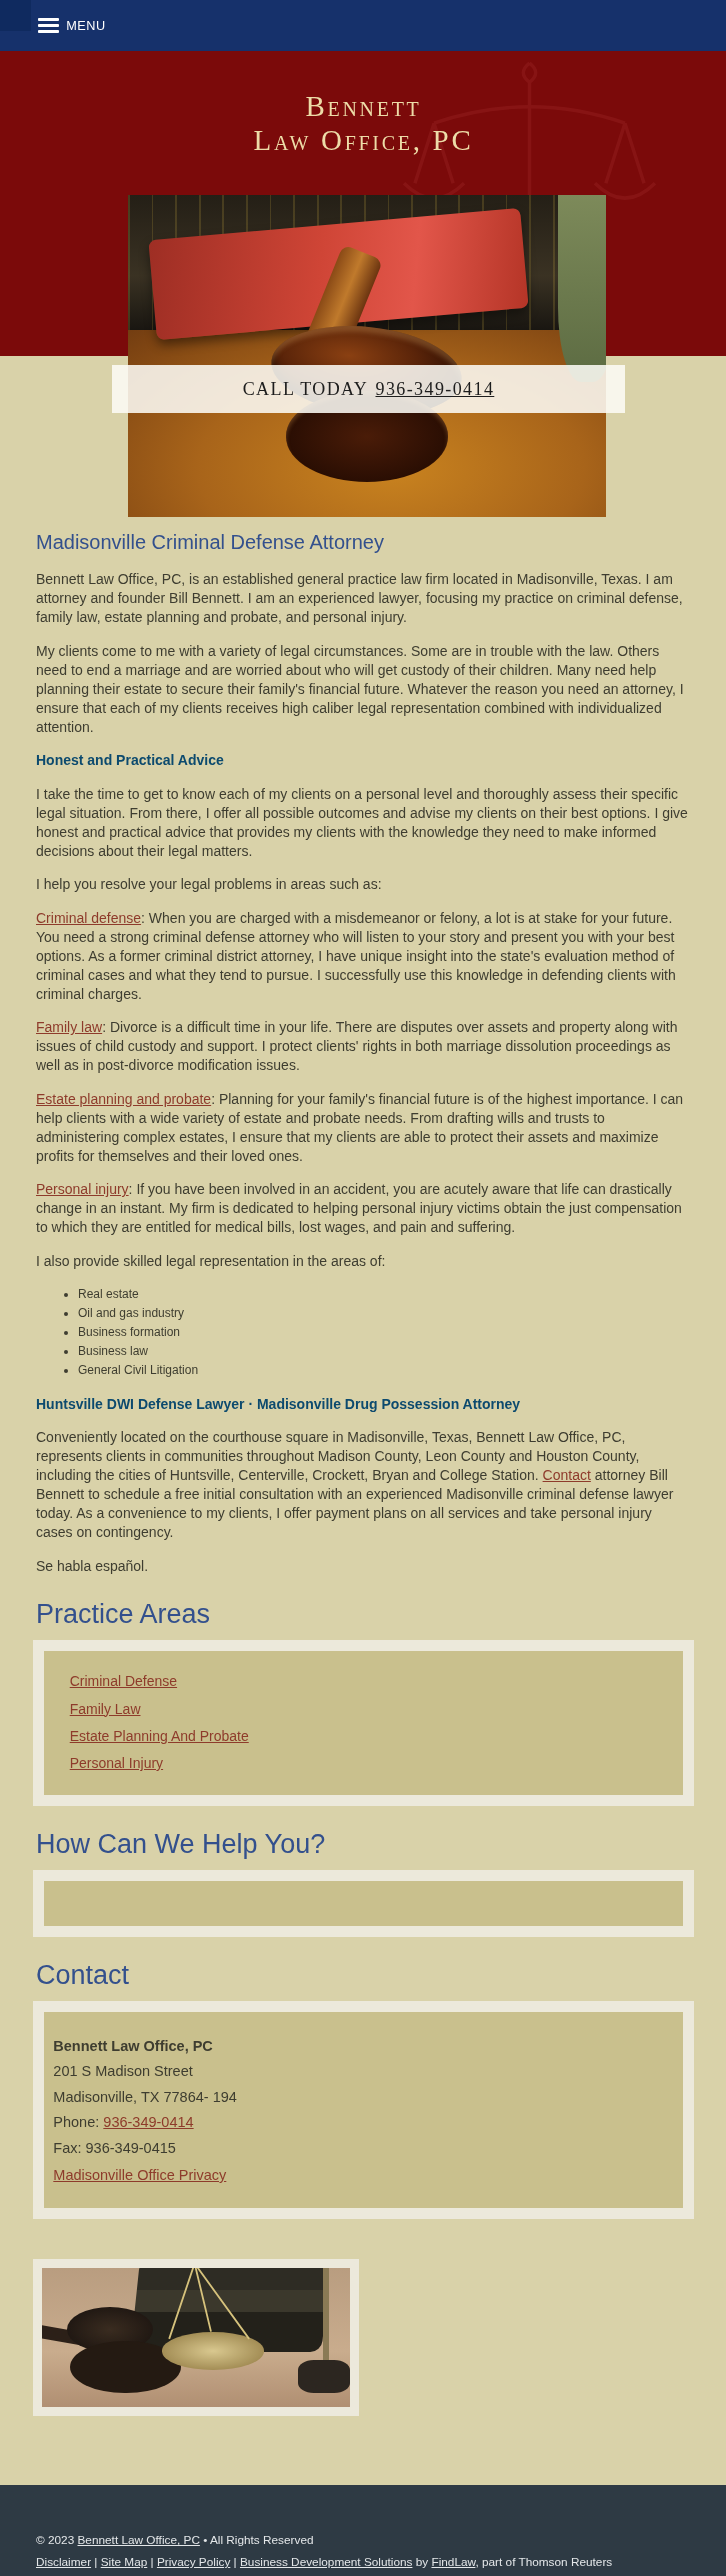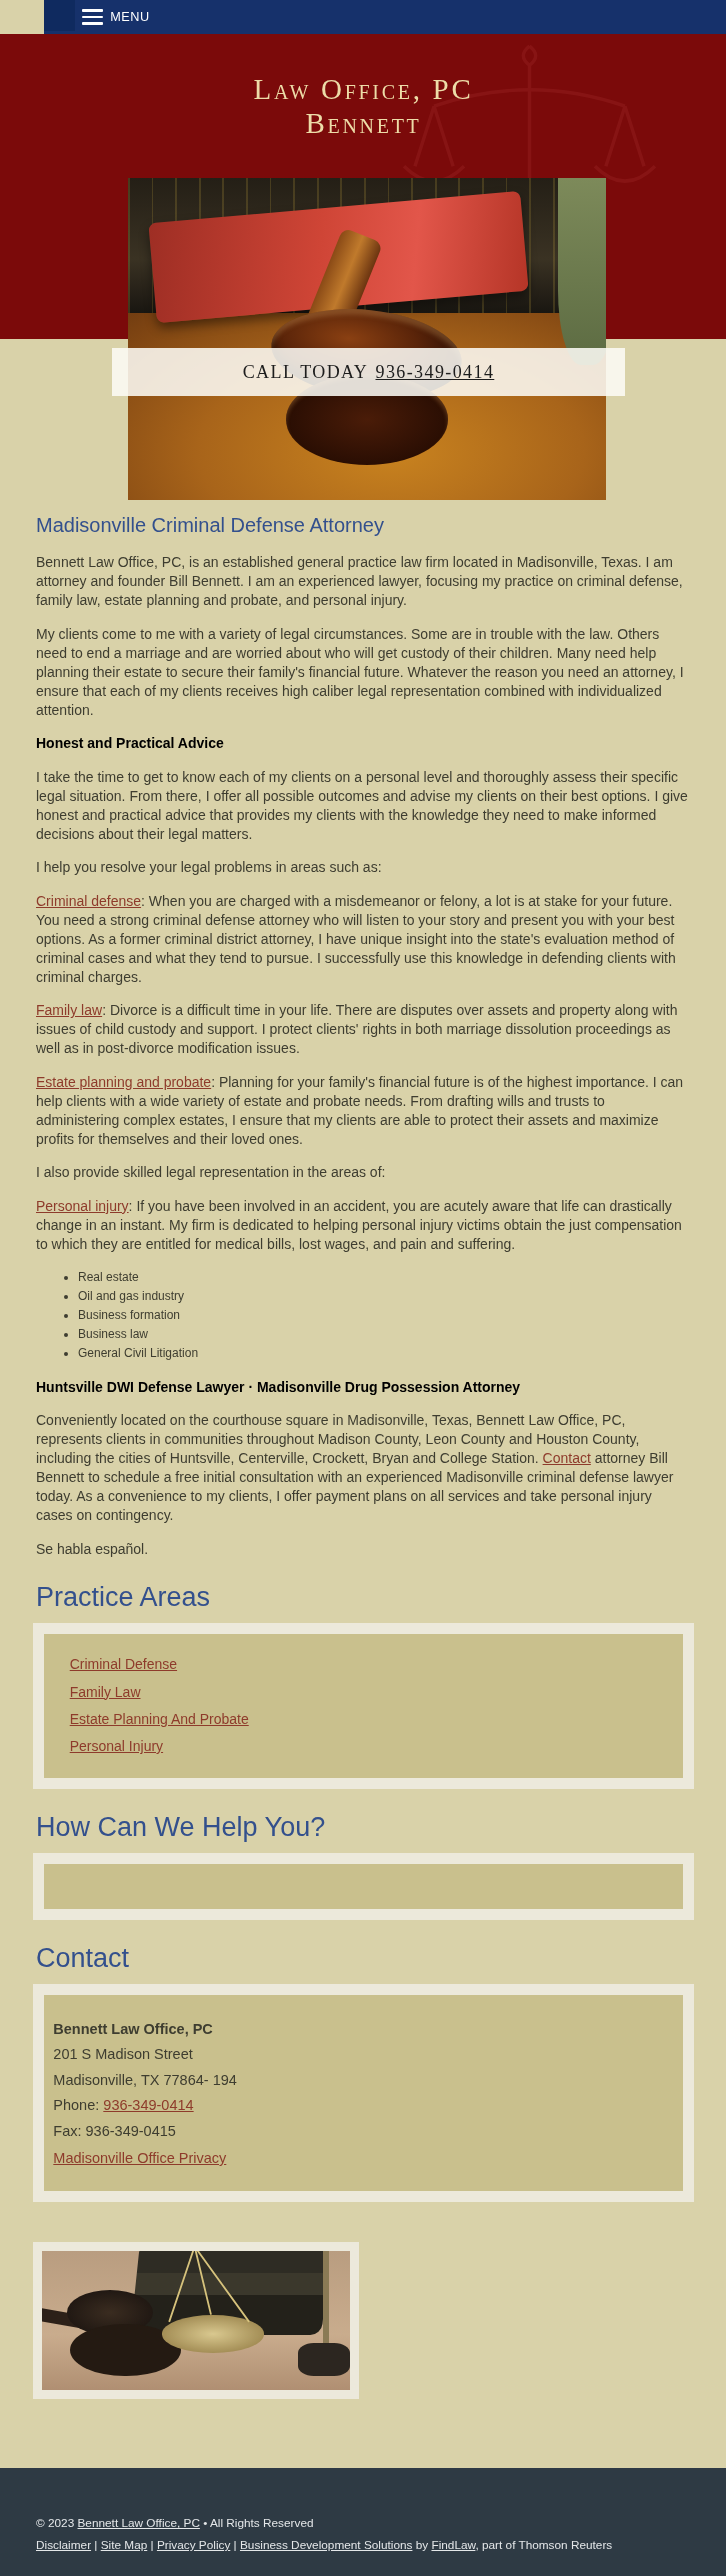--- a/index.html
+++ b/index.html
@@ -1,19 +1,19 @@
 <!DOCTYPE html>
 <html style="font-size:14.5px"><head>
 <meta charset="utf-8">
 <style>
   html,body{margin:0;padding:0;background:#fff;}
   .page{width:727px;background:#D9D2A9;font-family:"Liberation Sans",sans-serif;overflow:hidden;}
 
   
-  .topbar{height:34px;background:#16316B;position:relative;display:flex;align-items:center;margin-left:44px;}
+  .topbar{height:51px;background:#16316B;position:relative;display:flex;align-items:center;}
   .corner{position:absolute;left:0;top:0;width:31px;height:31px;background:#0F2A5F;}
   .burger{margin-left:38px;width:21px;display:flex;flex-direction:column;gap:3.6px;cursor:pointer;position:relative;z-index:2;}
   .burger span{display:block;height:2.7px;background:#fff;border-radius:0.9px;}
   .menu-label{color:#fff;font-size:12.7px;margin-left:7.3px;letter-spacing:0.5px;position:relative;z-index:2;}
 
   
   .hero{position:relative;height:465px;}
   .hero-red{height:305px;background:#7B0A0A;text-align:center;padding-top:38px;box-sizing:border-box;position:relative;overflow:hidden;}
   .brand{font-family:"Liberation Serif",serif;font-variant:small-caps;color:#EDDCA8;font-size:29px;line-height:34px;letter-spacing:2.7px;position:relative;z-index:2;}
   .watermark{position:absolute;left:54%;top:3.6px;width:273px;height:300px;opacity:.45;z-index:1;}
@@ -36,21 +36,21 @@
             background:radial-gradient(#4a1c08,#2a0e03 70%);box-shadow:inset 0 3.6px 4.5px rgba(230,160,80,.3);}
   .callbar{position:absolute;left:112px;top:314px;width:513px;height:48px;z-index:6;
            background:rgba(253,252,246,.87);display:flex;align-items:center;justify-content:center;
            font-family:"Liberation Serif",serif;font-size:18px;letter-spacing:1.4px;color:#1d1d1d;}
   .callbar a{color:#1d1d1d;text-decoration:underline;margin-left:7.3px;}
 
   
   main{padding:5.5px 36px 69px;}
   h1{font-size:20px;color:#33508D;font-weight:normal;margin:7.3px 0 12.7px;line-height:27px;}
   h2{font-size:27px;color:#33508D;font-weight:normal;margin:22px 0 7.3px;line-height:33px;}
-  h3{font-size:14px;color:#000000;margin:11px 0 0;line-height:19px;}
+  h3{font-size:14px;color:#0c4a6e;margin:11px 0 0;line-height:19px;}
   p{font-size:14px;line-height:19px;color:#3E3D30;margin:14.5px 0;}
   ul{margin:14.5px 0;padding-left:42px;}
   li{font-size:12px;line-height:19px;color:#3E3D30;}
   a.inline{color:#8E3B2B;text-decoration:underline;}
 
   .panel{background:#ECE9DB;padding:11px;margin:9px -2.7px 0;}
   .panel-in{background:#C9C08D;}
   .pa-in{padding:23.6px 25.4px 11.8px;}
   .pa-link{display:table;color:#8E3B2B;text-decoration:underline;font-size:14px;line-height:15.4px;margin:0 0 11.8px;}
   .help-in{height:45px;}
@@ -99,22 +99,22 @@
         <path d="M100 6 q9 7 0 14 q-9 -7 0 -14"></path>
         <line x1="100" y1="20" x2="100" y2="150"></line>
         <path d="M30 50 Q100 26 170 50"></path>
         <path d="M30 50 L16 94 M30 50 L44 94"></path>
         <path d="M8 94 Q30 116 52 94"></path>
         <path d="M170 50 L156 94 M170 50 L184 94"></path>
         <path d="M148 94 Q170 116 192 94"></path>
         <path d="M100 150 Q66 168 58 196 Q100 178 142 196 Q134 168 100 150"></path>
         <path d="M72 200 Q100 190 128 200"></path>
       </svg>
+      <div class="brand">Bennett</div>
       <div class="brand">Law Office, PC</div>
-      <div class="brand">Bennett</div>
     </div>
 
     <div class="photo">
       <div class="ph-books"></div>
       <div class="ph-red"></div>
       <div class="ph-green"></div>
       <div class="ph-handle"></div>
       <div class="ph-head"></div>
       <div class="ph-block"></div>
     </div>
@@ -135,23 +135,23 @@
     <p>I take the time to get to know each of my clients on a personal level and thoroughly assess their specific legal situation. From there, I offer all possible outcomes and advise my clients on their best options. I give honest and practical advice that provides my clients with the knowledge they need to make informed decisions about their legal matters.</p>
 
     <p>I help you resolve your legal problems in areas such as:</p>
 
     <p><a href="#" class="inline">Criminal defense</a><span>: When you are charged with a misdemeanor or felony, a lot is at stake for your future. You need a strong criminal defense attorney who will listen to your story and present you with your best options. As a former criminal district attorney, I have unique insight into the state's evaluation method of criminal cases and what they tend to pursue. I successfully use this knowledge in defending clients with criminal charges.</span></p>
 
     <p><a href="#" class="inline">Family law</a><span>: Divorce is a difficult time in your life. There are disputes over assets and property along with issues of child custody and support. I protect clients' rights in both marriage dissolution proceedings as well as in post-divorce modification issues.</span></p>
 
     <p><a href="#" class="inline">Estate planning and probate</a><span>: Planning for your family's financial future is of the highest importance. I can help clients with a wide variety of estate and probate needs. From drafting wills and trusts to administering complex estates, I ensure that my clients are able to protect their assets and maximize profits for themselves and their loved ones.</span></p>
 
+    <p><a href="#" class="inline">Personal injury</a><span>: If you have been involved in an accident, you are acutely aware that life can drastically change in an instant. My firm is dedicated to helping personal injury victims obtain the just compensation to which they are entitled for medical bills, lost wages, and pain and suffering.</span></p>
+
     <p>I also provide skilled legal representation in the areas of:</p>
-
-    <p><a href="#" class="inline">Personal injury</a><span>: If you have been involved in an accident, you are acutely aware that life can drastically change in an instant. My firm is dedicated to helping personal injury victims obtain the just compensation to which they are entitled for medical bills, lost wages, and pain and suffering.</span></p>
 
     <ul>
       <li>Real estate</li>
       <li>Oil and gas industry</li>
       <li>Business formation</li>
       <li>Business law</li>
       <li>General Civil Litigation</li>
     </ul>
 
     <h3>Huntsville DWI Defense Lawyer · Madisonville Drug Possession Attorney</h3>

